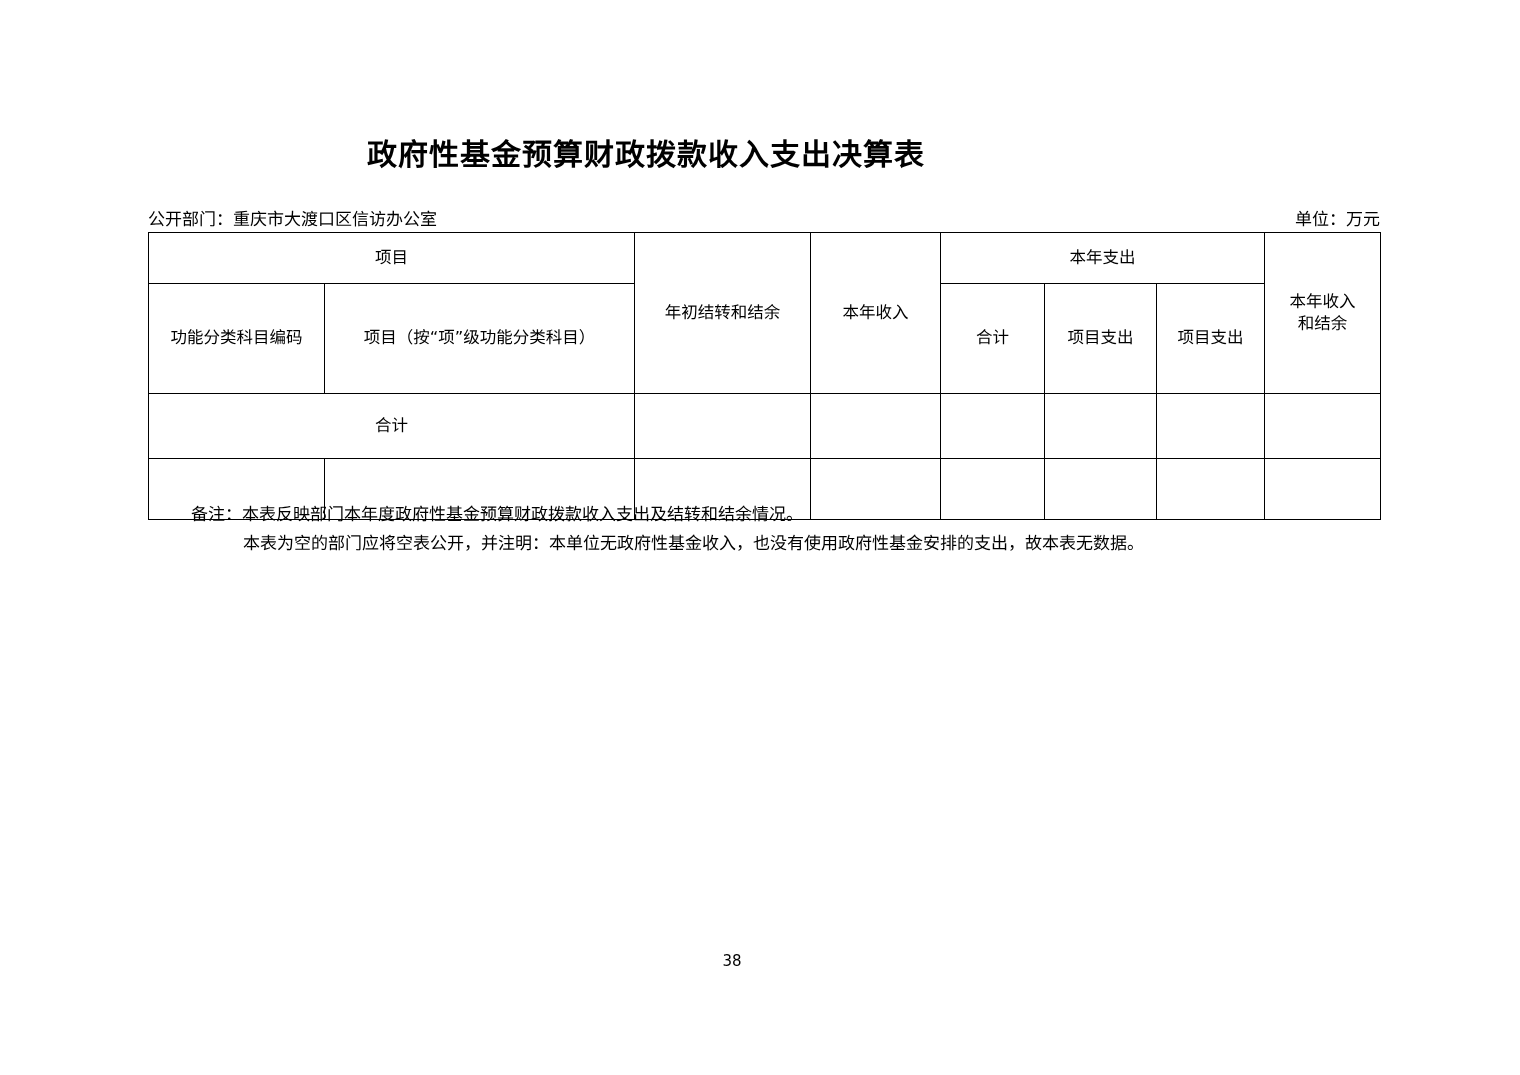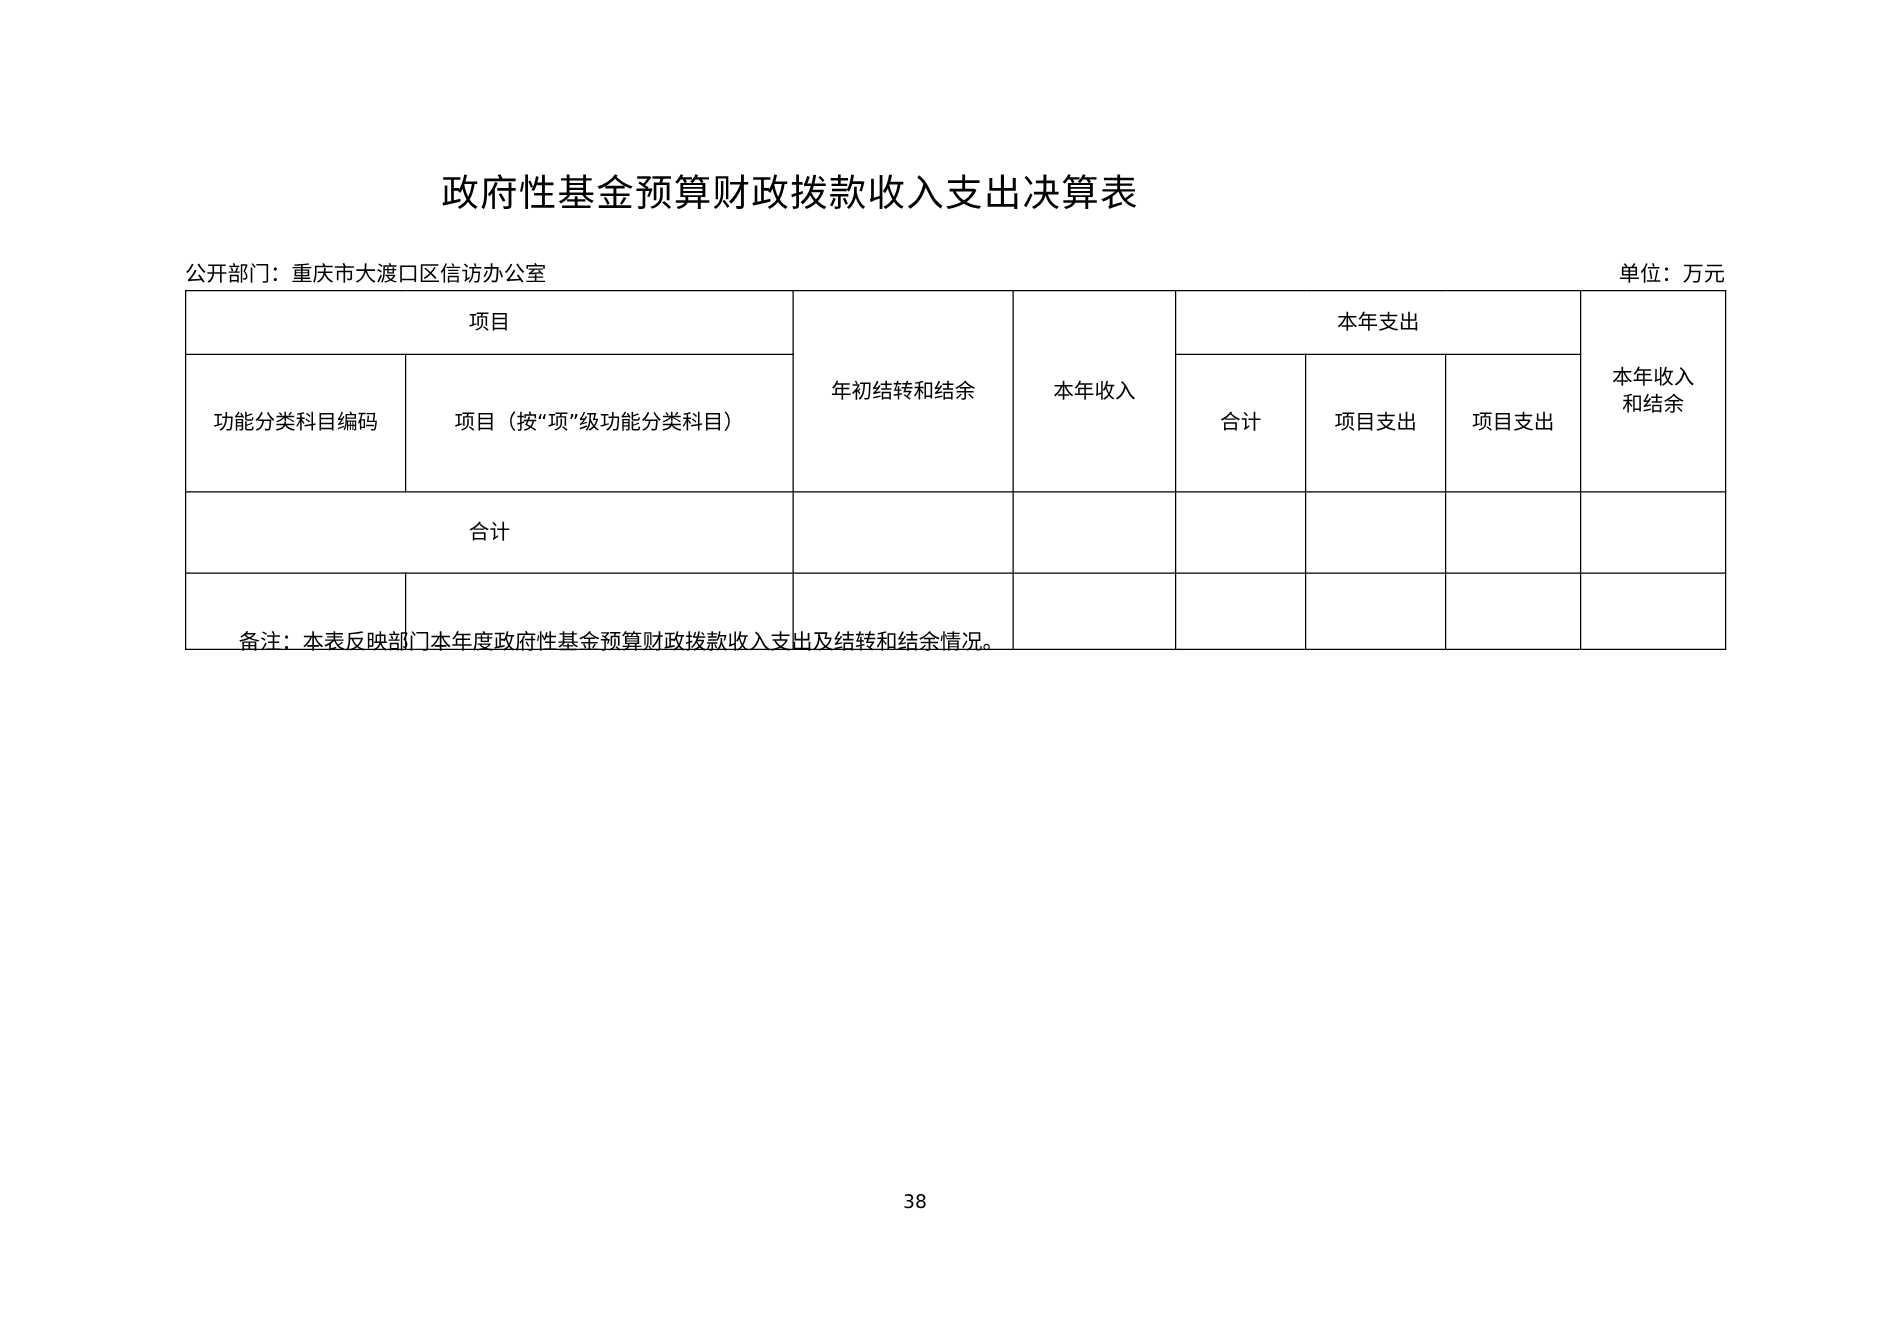--- a/index.html
+++ b/index.html
@@ -20,23 +20,24 @@
     position: absolute;
     inset: 0;
   }
   .doc-title {
     position: absolute;
     top: 130px;
     left: 0;
     width: 1264px;
     text-align: center;
     font-size: 30px;
-    font-weight: normal;
+    font-weight: bold;
     letter-spacing: 1px;
     font-family: "DejaVu Sans", "Liberation Sans", sans-serif;
+    padding-left: 14px;
   }
   .meta-row {
     position: absolute;
     top: 205px;
     left: 148px;
     width: 1232px;
     display: flex;
     justify-content: space-between;
     align-items: flex-end;
     font-size: 17px;
@@ -156,17 +157,18 @@
         <td></td>
         <td></td>
         <td></td>
         <td></td>
       </tr>
     </tbody>
   </table>
 
   <div class="notes">
     <div class="line1">备注：本表反映部门本年度政府性基金预算财政拨款收入支出及结转和结余情况。</div>
+    <div class="line2">本表为空的部门应将空表公开，并注明：本单位无政府性基金收入，也没有使用政府性基金安排的支出，故本表无数据。</div>
   </div>
 
   <div class="page-number">38</div>
 
 </div>
 
 </body></html>

